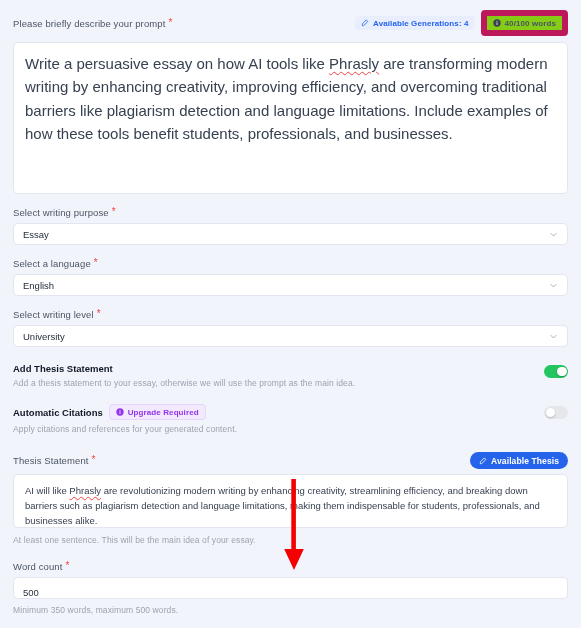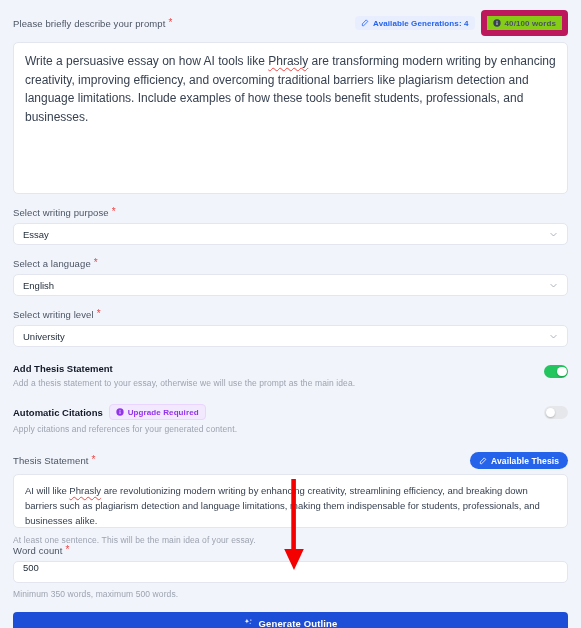--- a/index.html
+++ b/index.html
@@ -64,21 +64,21 @@
   .badge-gen { background: #e8eefe; color: #2563eb; }
   .badge-words { background: #84cc16; border: 6px solid #be185d; color: #4b5563; }
 
   .ico { display: inline-block; line-height: 0; flex: 0 0 auto; }
 
   
   .prompt-area {
     height: 152px;
     padding: 9px 11px;
     line-height: 1.55;
-    font-size: 12px;
+    font-size: 15px;
     color: #374151;
   }
   .thesis-area {
     height: 54px;
     padding: 8px 11px;
     line-height: 1.6;
     font-size: 9.5px;
     color: #374151;
   }
   .misspell {
@@ -169,26 +169,26 @@
     font-weight: bold;
     font-family: "Liberation Sans", sans-serif;
     display: inline-flex;
     align-items: center;
     gap: 4px;
     cursor: pointer;
     letter-spacing: .1px;
   }
 
   
-  .wc-group { }
+  .wc-group { margin-top: 16px; }
   .wc-input {
     height: 22px;
     margin-top: 5px;
     display: flex;
-    align-items: flex-start;
+    align-items: flex-end;
     padding: 0 9px;
     font-size: 9.5px;
     color: #1f2937;
   }
 
   
   .btn-primary {
     margin-top: 13px;
     width: 100%;
     height: 22px;

